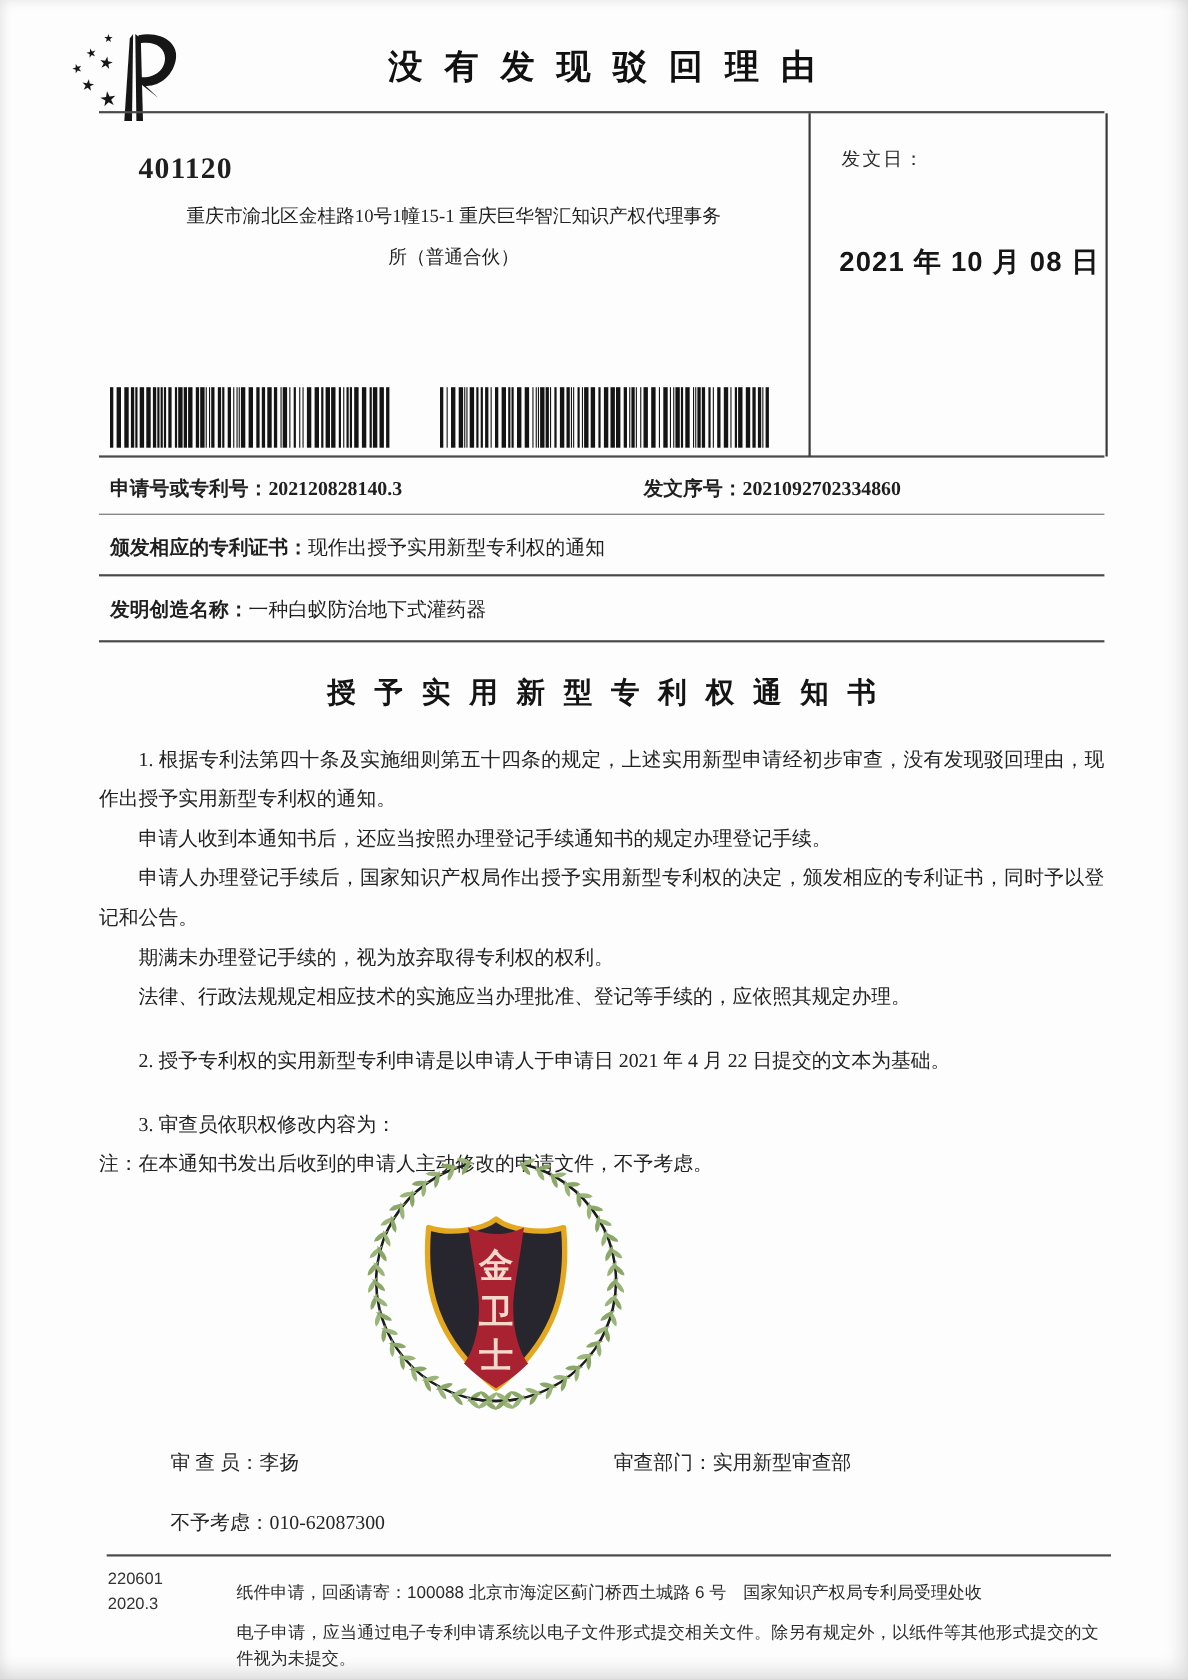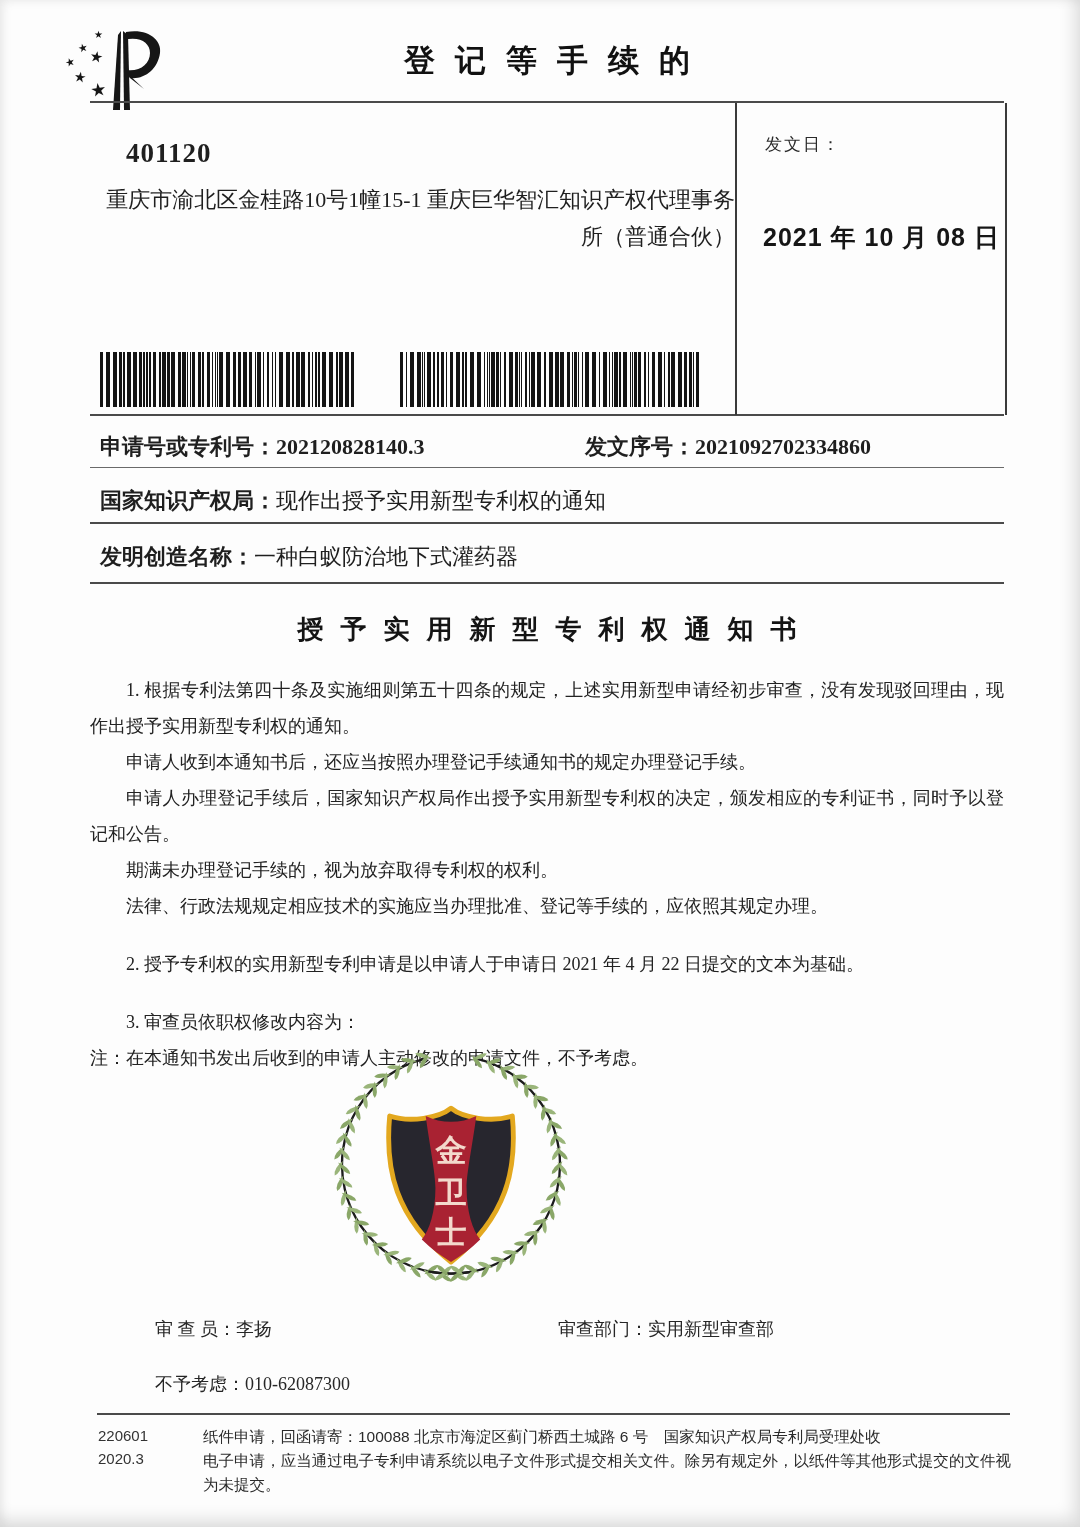--- a/index.html
+++ b/index.html
@@ -8,34 +8,34 @@
     font-family:"Liberation Serif","DejaVu Serif",serif;color:#1f1f1f;
     box-shadow:inset -6px -8px 16px rgba(0,0,0,.12), inset 4px 2px 10px rgba(0,0,0,.05);
   }
   .rule{position:absolute;background:#4a4a4a;}
   
   .agency{position:absolute;left:90px;top:40px;width:914px;text-align:center;
     font-size:31px;font-weight:bold;letter-spacing:20px;text-indent:20px;color:#111;}
   .cnipa-logo{position:absolute;left:60px;top:20px;}
   
   .postcode{position:absolute;left:126px;top:138px;font-size:27px;font-weight:bold;letter-spacing:1px;}
-  .addr-line{position:absolute;left:90px;width:645px;text-align:right;font-size:22px;}
+  .addr-line{position:absolute;left:90px;width:645px;text-align:center;font-size:17px;}
   
   .datebox{position:absolute;left:735px;top:103px;width:268px;height:312px;
     border-left:2px solid #3a3a3a;border-right:2px solid #3a3a3a;}
   .datebox-label{position:absolute;left:28px;top:30px;font-size:17px;letter-spacing:2px;color:#2a2a2a;}
   .datebox-date{position:absolute;left:26px;top:118px;font-size:25px;font-weight:bold;
     font-family:"Liberation Sans","DejaVu Sans",sans-serif;letter-spacing:1px;color:#161616;}
   
   .barcode{position:absolute;top:352px;height:55px;font-size:0;}
   .barcode span{display:inline-block;height:100%;background:#141414;vertical-align:top;}
   .bc1{left:100px;width:256px;}
   .bc2{left:400px;width:300px;}
   
-  .field{position:absolute;font-size:22px;white-space:nowrap;}
+  .field{position:absolute;font-size:18px;white-space:nowrap;}
   .flabel{font-weight:bold;}
   .fval-b{font-weight:bold;}
   
   .notice-title{position:absolute;left:90px;top:612px;width:914px;text-align:center;
     font-size:26px;font-weight:bold;letter-spacing:17px;text-indent:17px;color:#141414;}
   
   .body{position:absolute;left:90px;top:672px;width:914px;font-size:18px;line-height:36px;
     text-align:justify;color:#222;}
   .body p{margin:0;text-indent:2em;}
   .body p.noindent{text-indent:0;}
@@ -43,21 +43,21 @@
   
   .emblem{position:absolute;left:305px;top:1042px;}
   .emblem-char{font-family:"Liberation Serif","DejaVu Serif",serif;font-weight:bold;}
   
   .sig{position:absolute;font-size:18px;white-space:nowrap;color:#262626;}
   
   .footer-code{position:absolute;left:98px;font-size:15px;color:#333;
     font-family:"Liberation Sans","DejaVu Sans",sans-serif;}
   .footer-text{position:absolute;left:203px;top:1425px;width:808px;font-size:15.5px;line-height:24px;
     font-family:"Liberation Sans","DejaVu Sans",sans-serif;color:#2b2b2b;text-align:justify;}
-  .footer-text p{margin:0;}
+  .footer-text p{margin:12px;}
 </style>
 </head>
 <body>
 
 <div class="page">
 
   <svg class="cnipa-logo" width="130" height="96" viewBox="0 0 130 96">
     <g fill="#161616">
       <text x="34" y="18" font-size="10">★</text>
       <text x="18" y="32" font-size="11" transform="rotate(-14 22 28)">★</text>
@@ -65,21 +65,21 @@
       <text x="5" y="46" font-size="11" transform="rotate(-18 10 42)">★</text>
       <text x="14" y="62" font-size="14" transform="rotate(8 20 56)">★</text>
       <text x="30" y="76" font-size="18" transform="rotate(-8 38 68)">★</text>
       <polygon points="53,90 58,15 61,11 60,90"></polygon>
       <polygon points="64,90 63,11 68,15 70,90"></polygon>
       <path d="M66,12 C88,8 102,20 100,33 C98,49 84,60 70,58 L66,50 C80,52 90,44 90,33 C90,23 80,16 64,20 Z"></path>
       <path d="M70,58 L84,69 L66,52 Z"></path>
     </g>
   </svg>
 
-  <div class="agency">登记等手续的</div>
+  <div class="agency">没有发现驳回理由</div>
 
   <div class="rule" style="left:90px;top:101px;width:914px;height:2px;"></div>
   <div class="rule" style="left:90px;top:414px;width:914px;height:2px;"></div>
   <div class="rule" style="left:90px;top:467px;width:914px;height:1px;background:#6a6a6a;"></div>
   <div class="rule" style="left:90px;top:522px;width:914px;height:2px;"></div>
   <div class="rule" style="left:90px;top:582px;width:914px;height:2px;"></div>
   <div class="rule" style="left:97px;top:1413px;width:913px;height:2px;"></div>
 
   <div class="postcode">401120</div>
   <div class="addr-line" style="top:185px;">重庆市渝北区金桂路10号1幢15-1 重庆巨华智汇知识产权代理事务</div>
@@ -93,21 +93,21 @@
   <div class="barcode bc1" id="bc1"><span style="width:3px;margin-right:3px"></span><span style="width:4px;margin-right:3px"></span><span style="width:4px;margin-right:2px"></span><span style="width:3px;margin-right:1px"></span><span style="width:2px;margin-right:2px"></span><span style="width:4px;margin-right:2px"></span><span style="width:4px;margin-right:2px"></span><span style="width:3px;margin-right:1px"></span><span style="width:2px;margin-right:1px"></span><span style="width:2px;margin-right:1px"></span><span style="width:2px;margin-right:2px"></span><span style="width:3px;margin-right:3px"></span><span style="width:2px;margin-right:1px"></span><span style="width:4px;margin-right:1px"></span><span style="width:3px;margin-right:1px"></span><span style="width:4px;margin-right:3px"></span><span style="width:3px;margin-right:1px"></span><span style="width:4px;margin-right:1px"></span><span style="width:1px;margin-right:2px"></span><span style="width:1px;margin-right:1px"></span><span style="width:3px;margin-right:3px"></span><span style="width:3px;margin-right:1px"></span><span style="width:2px;margin-right:3px"></span><span style="width:3px;margin-right:2px"></span><span style="width:1px;margin-right:2px"></span><span style="width:1px;margin-right:1px"></span><span style="width:1px;margin-right:1px"></span><span style="width:4px;margin-right:3px"></span><span style="width:4px;margin-right:3px"></span><span style="width:3px;margin-right:2px"></span><span style="width:3px;margin-right:2px"></span><span style="width:4px;margin-right:2px"></span><span style="width:3px;margin-right:3px"></span><span style="width:1px;margin-right:1px"></span><span style="width:4px;margin-right:2px"></span><span style="width:1px;margin-right:3px"></span><span style="width:2px;margin-right:3px"></span><span style="width:1px;margin-right:2px"></span><span style="width:1px;margin-right:3px"></span><span style="width:4px;margin-right:3px"></span><span style="width:4px;margin-right:2px"></span><span style="width:2px;margin-right:2px"></span><span style="width:4px;margin-right:1px"></span><span style="width:4px;margin-right:3px"></span><span style="width:2px;margin-right:2px"></span><span style="width:1px;margin-right:2px"></span><span style="width:2px;margin-right:1px"></span><span style="width:2px;margin-right:2px"></span><span style="width:4px;margin-right:3px"></span><span style="width:4px;margin-right:3px"></span><span style="width:2px;margin-right:1px"></span><span style="width:4px;margin-right:2px"></span><span style="width:4px;margin-right:2px"></span><span style="width:3px"></span></div>
   <div class="barcode bc2" id="bc2"><span style="width:3px;margin-right:3px"></span><span style="width:1px;margin-right:3px"></span><span style="width:4px;margin-right:3px"></span><span style="width:4px;margin-right:1px"></span><span style="width:1px;margin-right:1px"></span><span style="width:1px;margin-right:2px"></span><span style="width:4px;margin-right:2px"></span><span style="width:2px;margin-right:2px"></span><span style="width:2px;margin-right:2px"></span><span style="width:3px;margin-right:2px"></span><span style="width:1px;margin-right:3px"></span><span style="width:3px;margin-right:3px"></span><span style="width:4px;margin-right:2px"></span><span style="width:2px;margin-right:1px"></span><span style="width:2px;margin-right:3px"></span><span style="width:4px;margin-right:3px"></span><span style="width:4px;margin-right:3px"></span><span style="width:1px;margin-right:2px"></span><span style="width:1px;margin-right:1px"></span><span style="width:1px;margin-right:1px"></span><span style="width:4px;margin-right:1px"></span><span style="width:3px;margin-right:1px"></span><span style="width:1px;margin-right:3px"></span><span style="width:2px;margin-right:3px"></span><span style="width:4px;margin-right:2px"></span><span style="width:3px;margin-right:1px"></span><span style="width:1px;margin-right:1px"></span><span style="width:1px;margin-right:3px"></span><span style="width:2px;margin-right:2px"></span><span style="width:1px;margin-right:1px"></span><span style="width:4px;margin-right:2px"></span><span style="width:4px;margin-right:3px"></span><span style="width:2px;margin-right:3px"></span><span style="width:4px;margin-right:2px"></span><span style="width:4px;margin-right:1px"></span><span style="width:4px;margin-right:3px"></span><span style="width:3px;margin-right:2px"></span><span style="width:1px;margin-right:1px"></span><span style="width:3px;margin-right:1px"></span><span style="width:1px;margin-right:3px"></span><span style="width:1px;margin-right:2px"></span><span style="width:4px;margin-right:3px"></span><span style="width:4px;margin-right:3px"></span><span style="width:1px;margin-right:3px"></span><span style="width:4px;margin-right:2px"></span><span style="width:1px;margin-right:2px"></span><span style="width:1px;margin-right:1px"></span><span style="width:4px;margin-right:1px"></span><span style="width:2px;margin-right:2px"></span><span style="width:4px;margin-right:3px"></span><span style="width:1px;margin-right:1px"></span><span style="width:1px;margin-right:1px"></span><span style="width:3px;margin-right:1px"></span><span style="width:3px;margin-right:3px"></span><span style="width:2px;margin-right:2px"></span><span style="width:1px;margin-right:3px"></span><span style="width:3px;margin-right:3px"></span><span style="width:4px;margin-right:2px"></span><span style="width:1px;margin-right:3px"></span><span style="width:2px;margin-right:1px"></span><span style="width:4px;margin-right:3px"></span><span style="width:4px;margin-right:2px"></span><span style="width:3px;margin-right:2px"></span><span style="width:3px;margin-right:1px"></span><span style="width:1px;margin-right:2px"></span><span style="width:3px"></span></div>
 
   <div class="field" style="left:100px;top:432px;">
     <span class="flabel">申请号或专利号：</span><span class="fval-b">202120828140.3</span>
   </div>
   <div class="field" style="left:585px;top:432px;">
     <span class="flabel">发文序号：</span><span class="fval-b">2021092702334860</span>
   </div>
   <div class="field" style="left:100px;top:486px;">
-    <span class="flabel">国家知识产权局：</span><span>现作出授予实用新型专利权的通知</span>
+    <span class="flabel">颁发相应的专利证书：</span><span>现作出授予实用新型专利权的通知</span>
   </div>
   <div class="field" style="left:100px;top:542px;">
     <span class="flabel">发明创造名称：</span><span>一种白蚁防治地下式灌药器</span>
   </div>
 
   <div class="notice-title">授予实用新型专利权通知书</div>
 
   <div class="body">
     <p>1. 根据专利法第四十条及实施细则第五十四条的规定，上述实用新型申请经初步审查，没有发现驳回理由，现作出授予实用新型专利权的通知。</p>
     <p>申请人收到本通知书后，还应当按照办理登记手续通知书的规定办理登记手续。</p>

